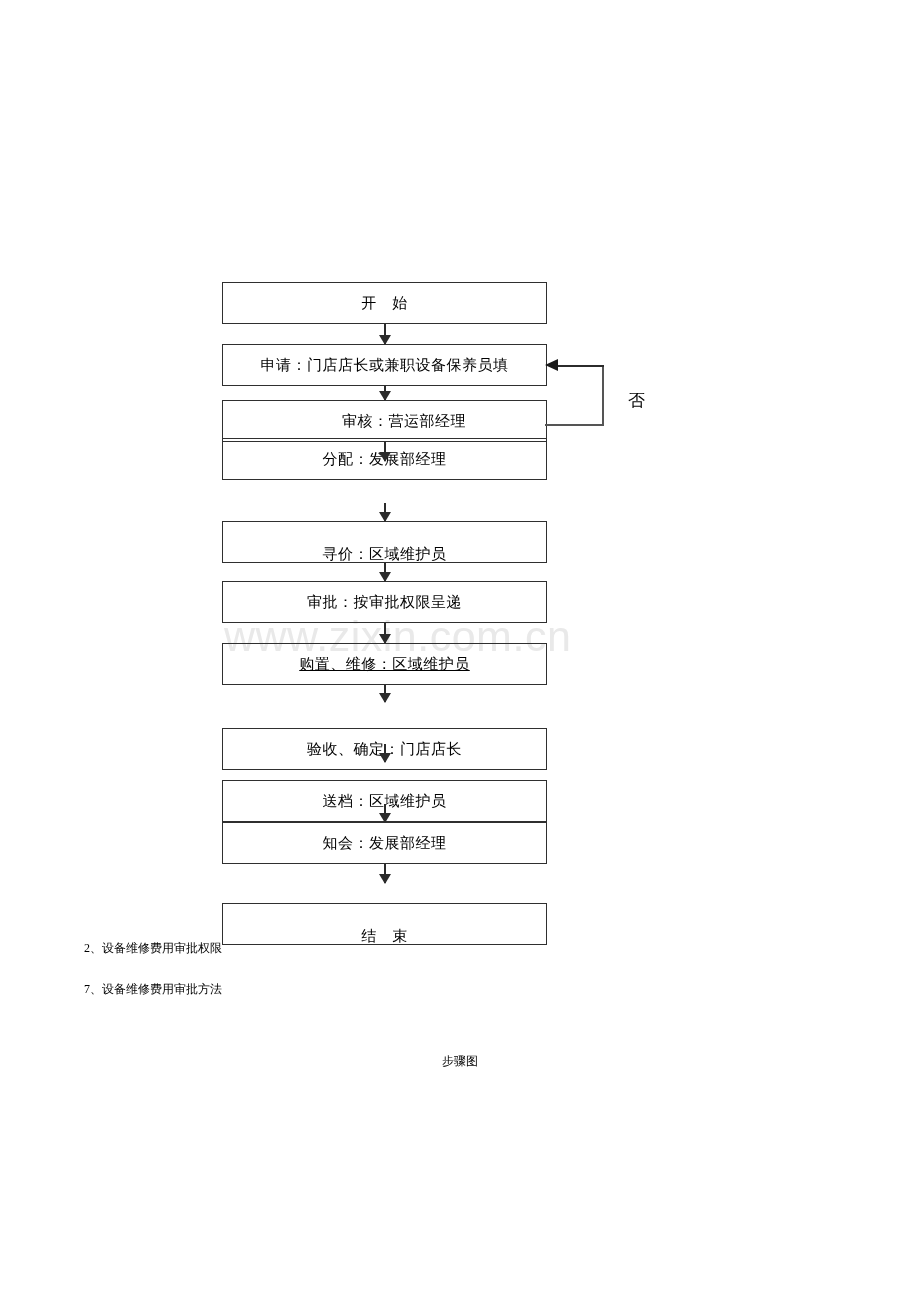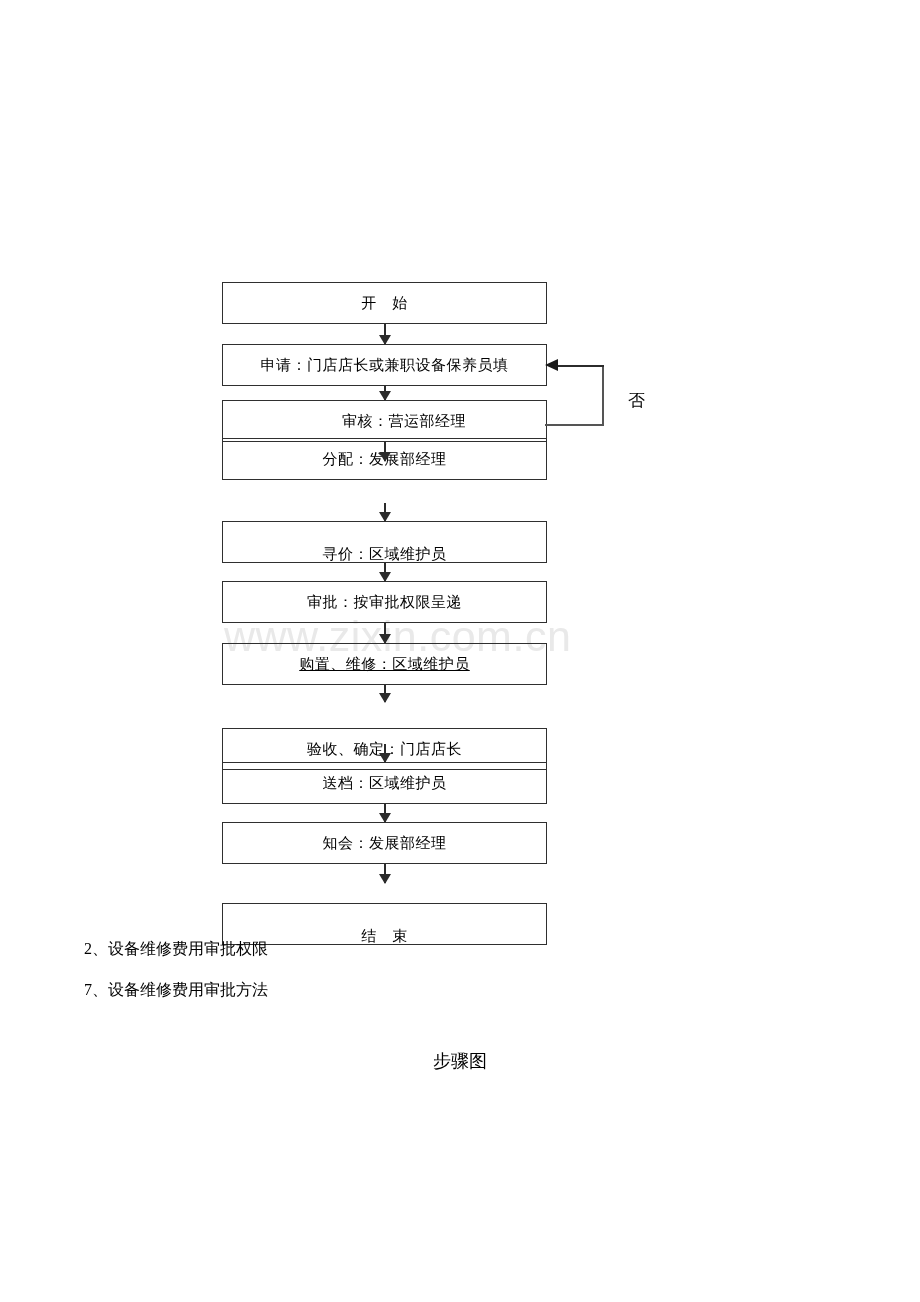--- a/index.html
+++ b/index.html
@@ -131,31 +131,31 @@
 
   
   .body-list {
     position: absolute;
     left: 84px;
     top: 928px;
     width: 700px;
     z-index: 3;
   }
   .body-line {
-    font-size: 16px;
+    font-size: 12px;
     line-height: 41px;
     white-space: nowrap;
   }
   .caption {
     position: absolute;
     left: 0;
     top: 1047px;
     width: 920px;
     text-align: center;
-    font-size: 18px;
+    font-size: 12px;
     line-height: 28px;
     z-index: 3;
   }
 </style>
 </head>
 <body>
 
 <div id="page">
 
   <div class="watermark">www.zixin.com.cn</div>
@@ -180,21 +180,21 @@
         </div>
         <div class="node" style="top: 581px;">
           <span>审批：按审批权限呈递</span>
         </div>
         <div class="node" style="top: 643px; text-decoration: underline;">
           <span>购置、维修：区域维护员</span>
         </div>
         <div class="node" style="top: 702px; margin-top: 26px;">
           <span>验收、确定：门店店长</span>
         </div>
-        <div class="node" style="top: 762px;">
+        <div class="node" style="top: 780px;">
           <span>送档：区域维护员</span>
         </div>
         <div class="node" style="top: 822px;">
           <span>知会：发展部经理</span>
         </div>
         <div class="node" style="top: 903px; align-items: flex-end;">
           <span>结　束</span>
         </div>
       </div>
 

